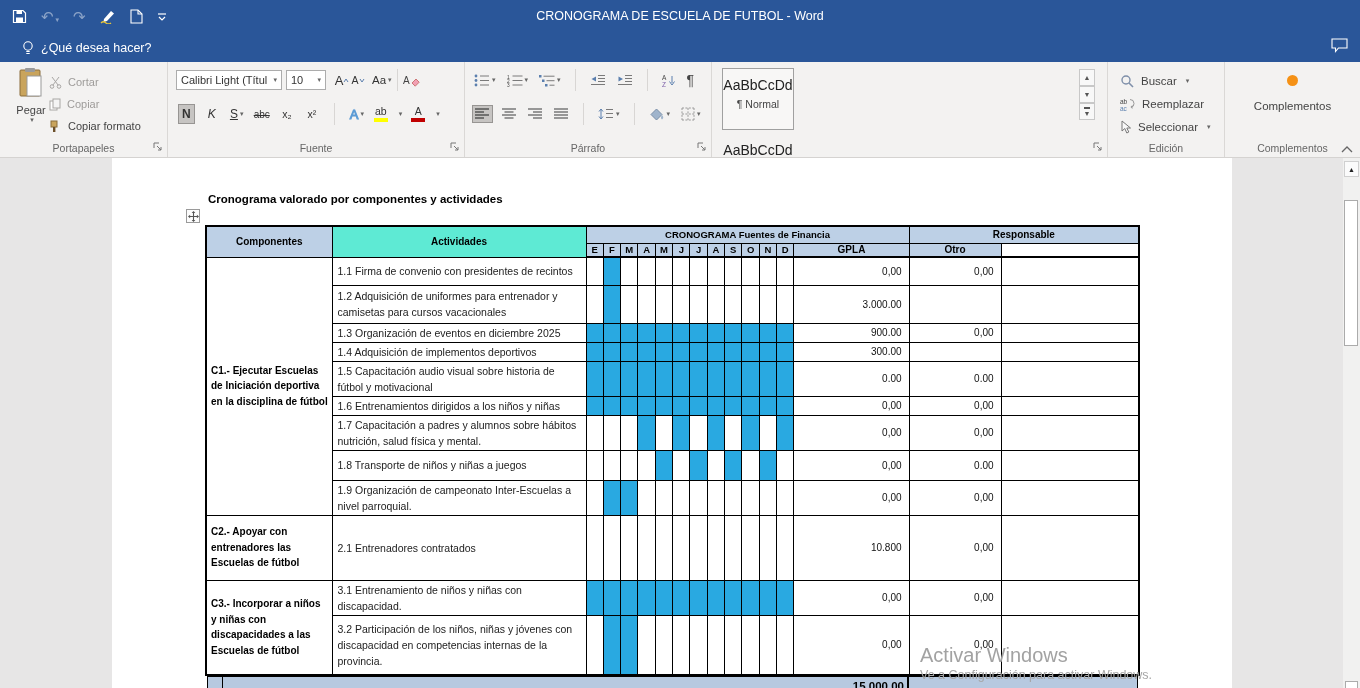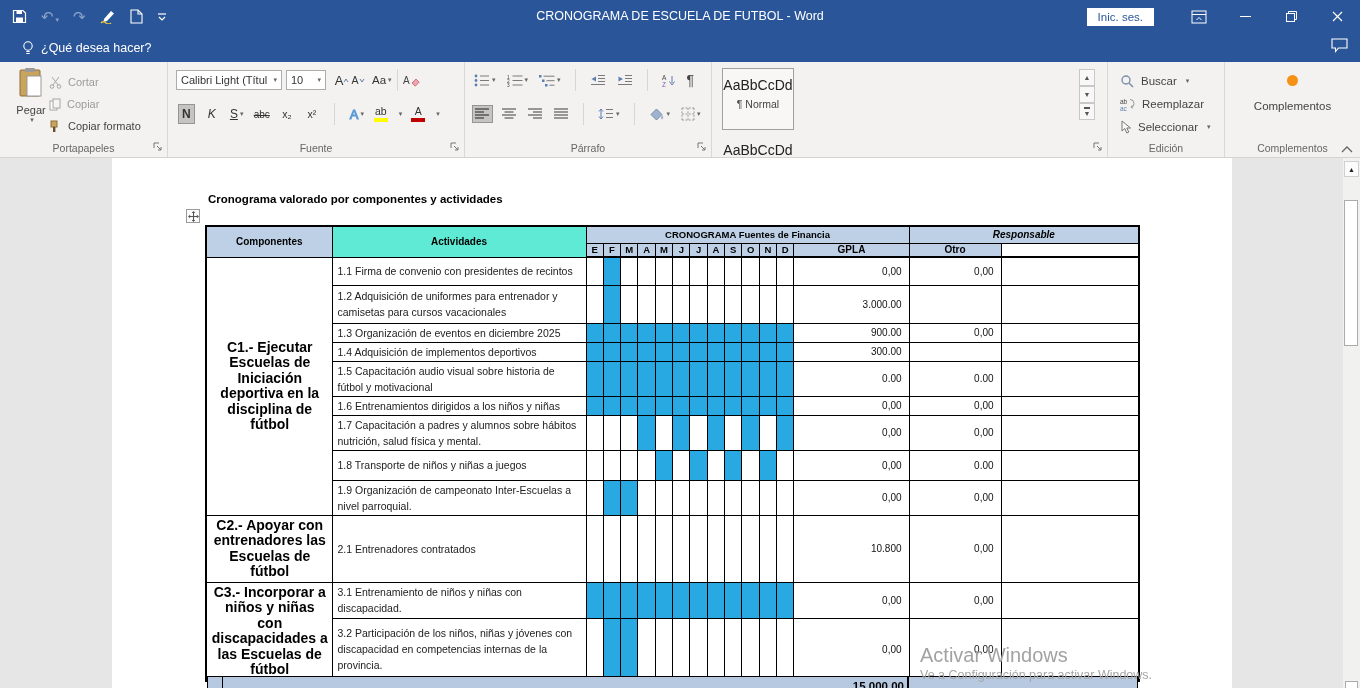--- a/index.html
+++ b/index.html
@@ -92,21 +92,21 @@
   .year-title{position:absolute;left:93px;width:933px;top:51px;text-align:center;font-size:12px;font-weight:bold;color:#000;}
 
   
   #cron-table{position:absolute;left:93px;top:67px;width:933px;border-collapse:collapse;table-layout:fixed;border:2px solid #000;}
   #cron-table td{border:1px solid #000;padding:0;overflow:hidden;background:#fff;}
   #cron-table .hc{background:#BDD0E6;text-align:center;font-weight:bold;font-size:10px;color:#000;}
   #cron-table .hc-cron{font-size:9.5px;}
   #cron-table .hm{font-size:9.5px;}
   #cron-table .hr2 td{border-bottom-width:2px;}
   #cron-table .resp-blank{background:#fff;}
-  #cron-table .comp{font-weight:bold;font-size:14px;line-height:15.5px;text-align:center;vertical-align:middle;padding:2px 3px 2px 4px;}
+  #cron-table .comp{font-weight:bold;font-size:10px;line-height:15.5px;text-align:left;vertical-align:middle;padding:2px 3px 2px 4px;}
   #cron-table .act{font-size:10.5px;line-height:16px;text-align:left;vertical-align:middle;padding:1px 3px 1px 5px;color:#222;}
   #cron-table .num{font-size:10px;text-align:right;vertical-align:middle;padding-right:7px;color:#111;}
   #cron-table .mc.on{background:#29A9E1;}
 
   .total-row{position:absolute;left:95px;top:507px;width:931px;height:36px;background:#B7C9E0;border:1px solid #000;box-sizing:border-box;}
   .tr-a{position:absolute;left:0;top:0;bottom:0;width:14px;border-right:1px solid #000;}
   .tr-b{position:absolute;left:14px;top:0;bottom:0;width:687px;border-right:2px solid #000;text-align:right;font-weight:bold;font-size:11.5px;color:#000;padding:3px 3px 0 0;box-sizing:border-box;}
 
   
   .wm1{position:absolute;left:920px;top:486px;font-size:20px;color:#A2A2A2;z-index:9;font-weight:400;}
@@ -147,44 +147,20 @@
           </svg>
       </span>
       <span>
         <svg width="10" height="10" viewBox="0 0 10 10">
             <path d="M1 2 h8" stroke="#fff" stroke-width="1.2"></path>
             <path d="M2 5 l3 3 3 -3" fill="none" stroke="#fff" stroke-width="1.2"></path>
           </svg>
       </span>
     </div>
     <div class="win-title">CRONOGRAMA DE ESCUELA DE FUTBOL  -  Word</div>
-    <div class="tb-right">
-      <button class="signin">Inic. ses.</button>
-      <div class="winbtn">
-        <svg width="16" height="14" viewBox="0 0 16 14">
-            <rect x="1" y="1" width="14" height="12" fill="none" stroke="#fff"></rect>
-            <path d="M1 4.5 h14" stroke="#fff"></path>
-            <path d="M5.5 10 l2.5 -2.5 2.5 2.5" fill="none" stroke="#fff"></path>
-          </svg>
-      </div>
-      <div class="winbtn">
-          <div class="minbar"></div>
-        </div>
-      <div class="winbtn">
-        <svg width="11" height="11" viewBox="0 0 11 11">
-            <rect x="0.5" y="2.5" width="8" height="8" fill="none" stroke="#fff"></rect>
-            <path d="M2.5 2.5 v-2 h8 v8 h-2" fill="none" stroke="#fff"></path>
-          </svg>
-      </div>
-      <div class="winbtn">
-        <svg width="11" height="11" viewBox="0 0 11 11">
-            <path d="M1 1 L10 10 M10 1 L1 10" stroke="#fff" stroke-width="1.2"></path>
-          </svg>
-      </div>
-    </div>
   </div>
 
   <div class="tabrow" style="background: rgb(42, 86, 153);">
     <div class="tellme">
       <span>
         <svg width="12" height="16" viewBox="0 0 12 16">
             <circle cx="6" cy="6" r="4.2" fill="none" stroke="#fff" stroke-width="1.1"></circle>
             <path d="M4.3 11.5 h3.4 M4.3 13.5 h3.4" stroke="#fff" stroke-width="1.1"></path>
           </svg>
       </span>
@@ -554,21 +530,21 @@
             <col style="width:17.33px">
             <col style="width:115px">
             <col style="width:92px">
             <col style="width:138px">
           </colgroup>
           <tbody>
             <tr class="hr1" style="height:17px">
               <td rowspan="2" class="hc" style="background: rgb(189, 208, 230);">Componentes</td>
               <td rowspan="2" class="hc" style="background: #5eead4;">Actividades</td>
               <td colspan="13" class="hc hc-cron" style="background: rgb(189, 208, 230);">CRONOGRAMA  Fuentes de Financia</td>
-              <td colspan="2" class="hc" style="background: rgb(189, 208, 230); font-style: italic;">Responsable</td>
+              <td colspan="2" class="hc" style="background: rgb(189, 208, 230);">Responsable</td>
             </tr>
             <tr class="hr2" style="height:14px">
               <td class="hc hm" style="background: rgb(189, 208, 230);">E</td>
               <td class="hc hm" style="background: rgb(189, 208, 230);">F</td>
               <td class="hc hm" style="background: rgb(189, 208, 230);">M</td>
               <td class="hc hm" style="background: rgb(189, 208, 230);">A</td>
               <td class="hc hm" style="background: rgb(189, 208, 230);">M</td>
               <td class="hc hm" style="background: rgb(189, 208, 230);">J</td>
               <td class="hc hm" style="background: rgb(189, 208, 230);">J</td>
               <td class="hc hm" style="background: rgb(189, 208, 230);">A</td>

